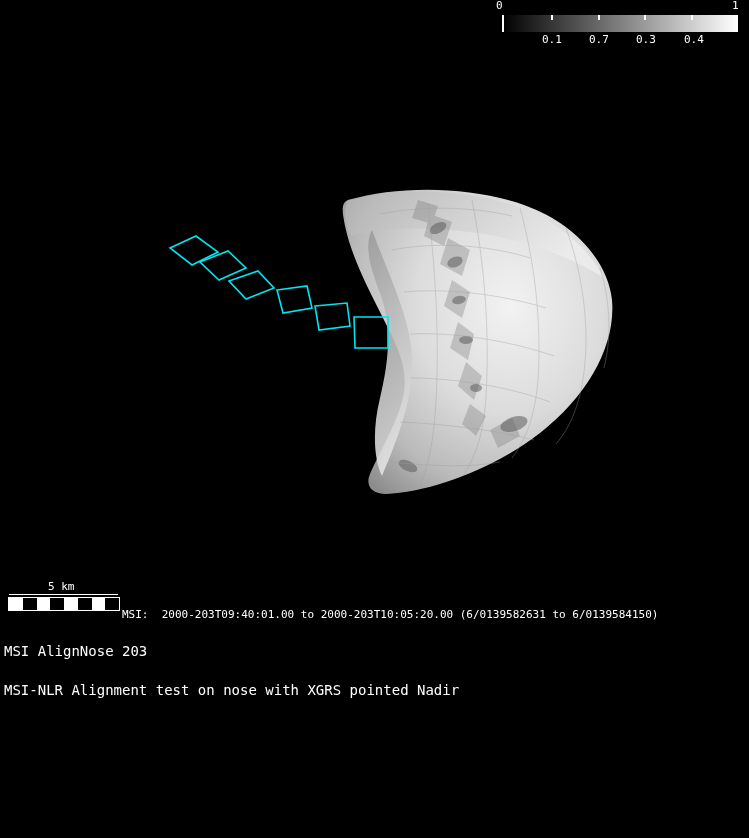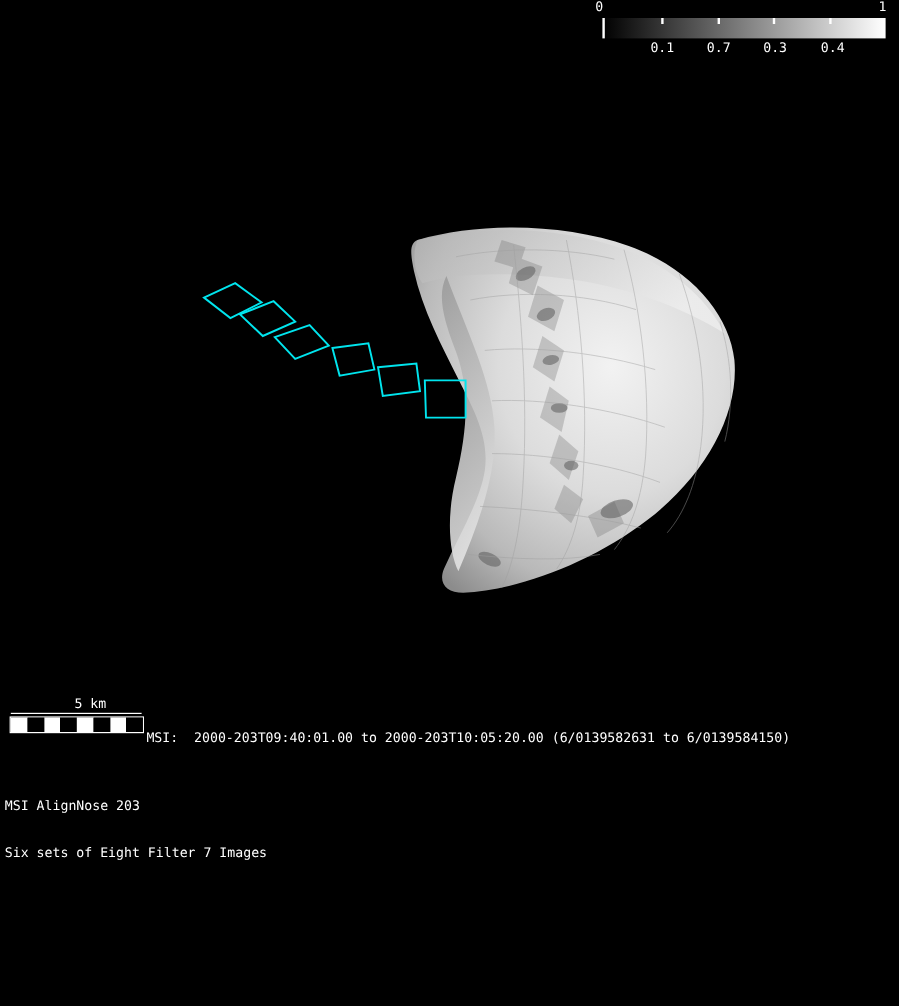--- a/index.html
+++ b/index.html
@@ -78,21 +78,20 @@
     top: 580px;
     width: 120px;
     height: 40px;
   }
   #scalebar-label {
     position: absolute;
     left: 44px;
     top: 0px;
     font-size: 11px;
     color: #ffffff;
-    margin-left: 14px;
   }
   #scalebar-line {
     position: absolute;
     left: 5px;
     top: 14px;
     width: 109px;
     height: 1px;
     background: #ffffff;
   }
   #scalebar-checker {
@@ -118,22 +117,22 @@
     left: 122px;
     top: 608px;
     font-size: 11px;
     line-height: 13px;
     white-space: pre;
     color: #ffffff;
   }
   #caption-block {
     position: absolute;
     left: 4px;
-    top: 639px;
-    font-size: 11px;
+    top: 619px;
+    font-size: 14px;
     line-height: 13px;
     white-space: pre;
     color: #ffffff;
   }
   .caption-line { display: block; }
 </style>
 </head>
 <body>
 
 <div id="colorbar-panel">
@@ -246,14 +245,14 @@
     <div class="cell off"></div>
     <div class="cell on"></div>
     <div class="cell off"></div>
   </div>
 </div>
 
 <div id="timespan-line">MSI:  2000-203T09:40:01.00 to 2000-203T10:05:20.00 (6/0139582631 to 6/0139584150)</div>
 
 <div id="caption-block">
   <span class="caption-line">MSI AlignNose 203</span>
-  <span class="caption-line">Six sets of Eight Filter 7 Images</span>
+  <span class="caption-line">MSI-NLR Alignment test on nose with XGRS pointed Nadir</span>
 </div>
 
 </body></html>

